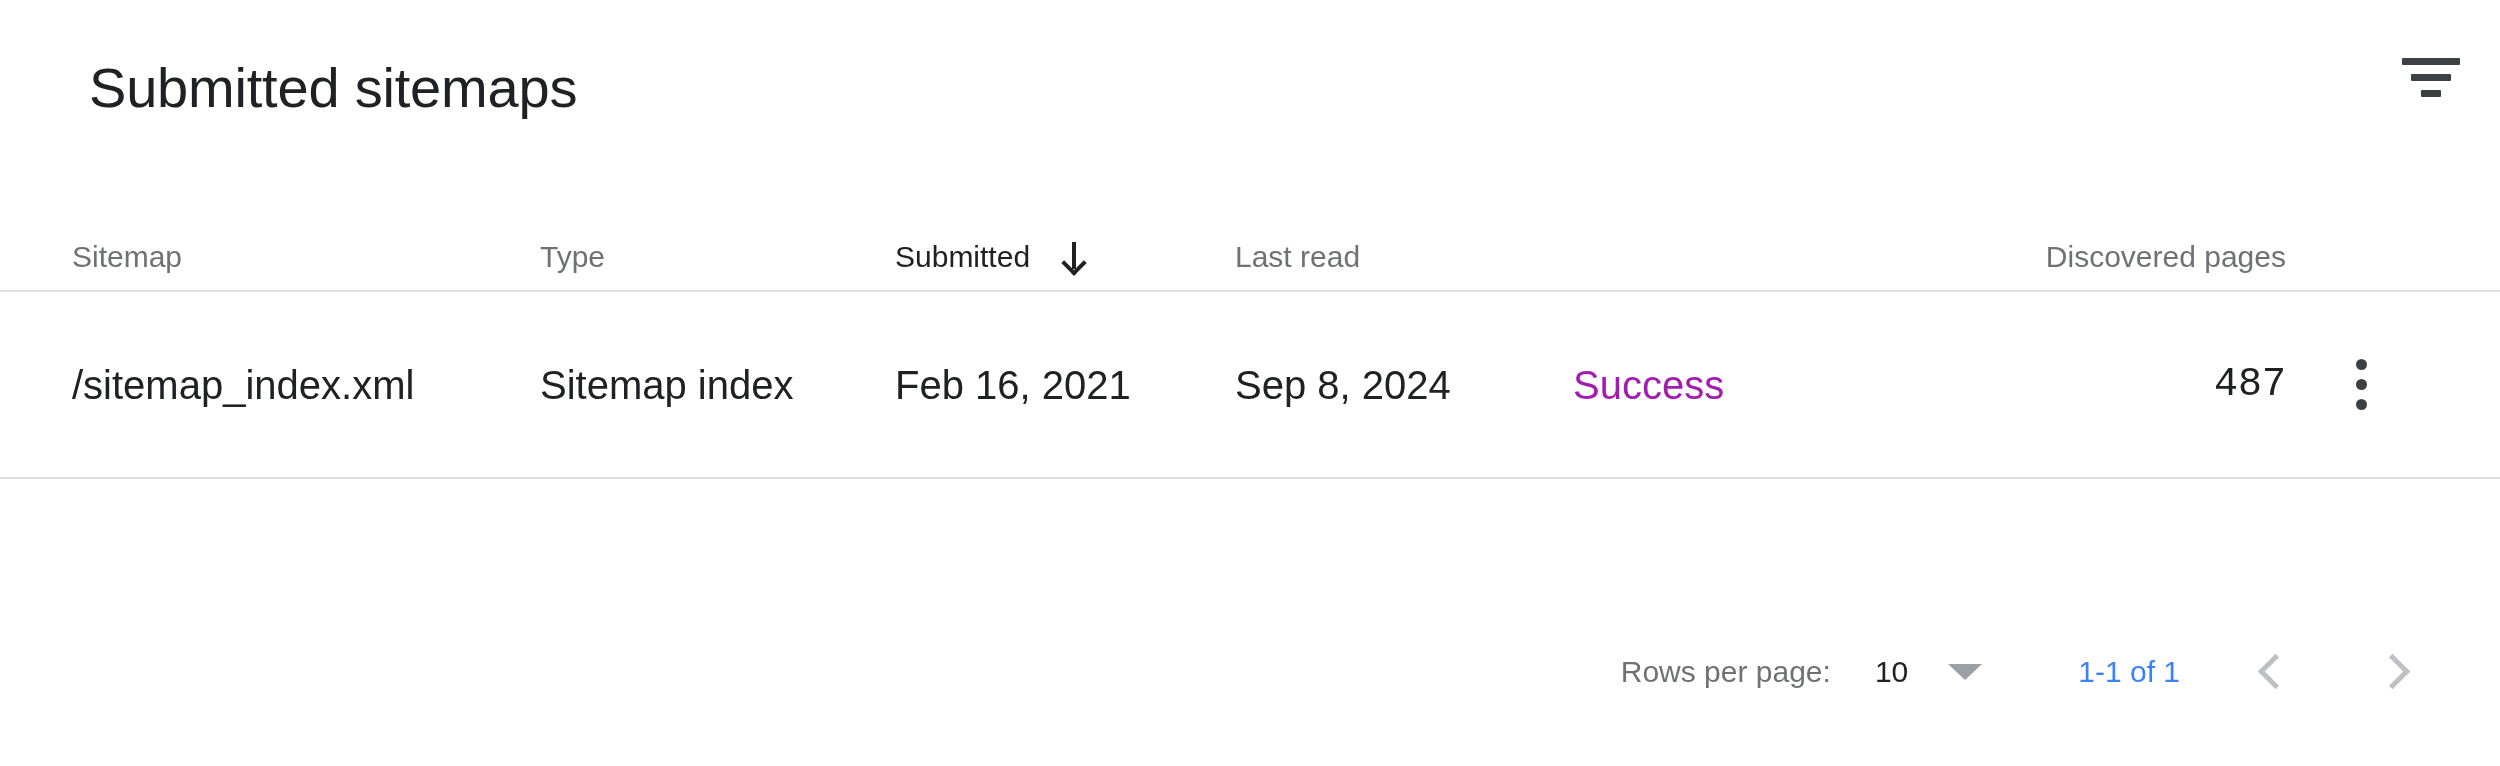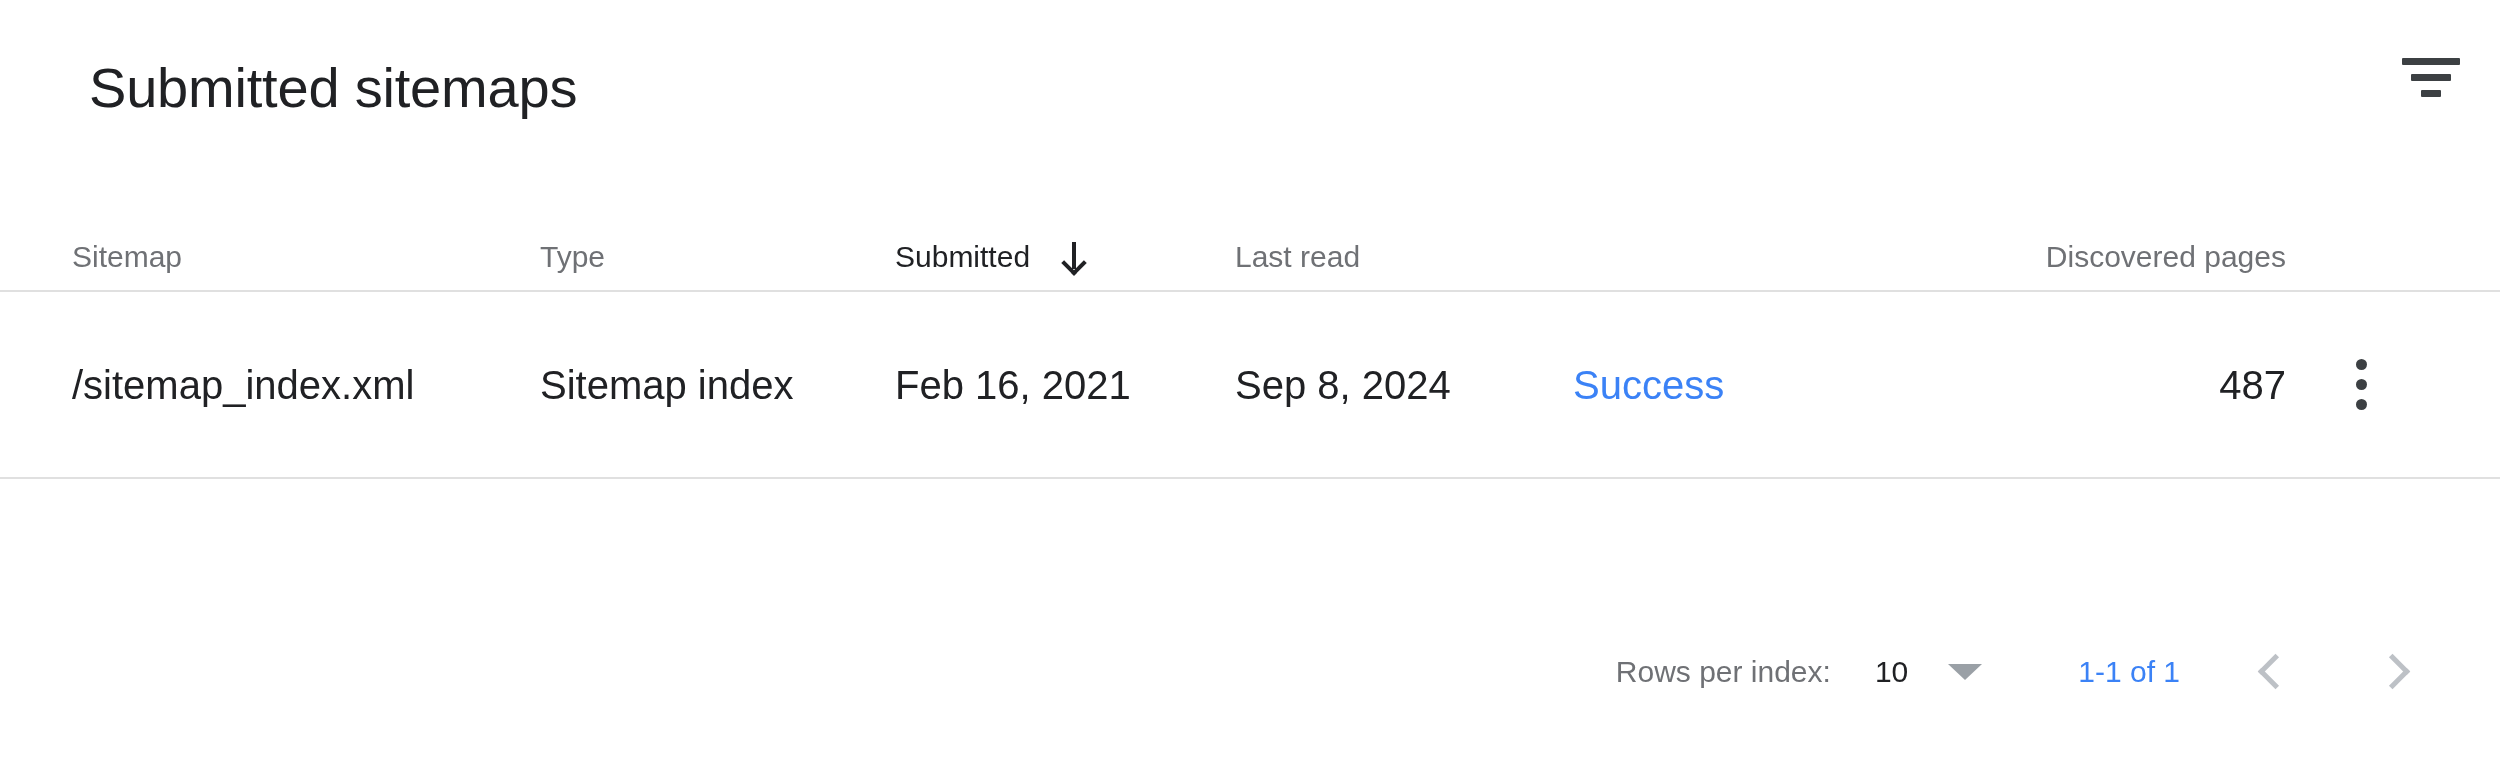--- a/index.html
+++ b/index.html
@@ -159,22 +159,22 @@
     transform: rotate(-45deg);
   }
 
   .td {
     font-size: 40px;
     font-weight: 400;
     color: #202124;
     line-height: 1;
     white-space: nowrap;
   }
-  .td.status-success { color: #3b82f6; }
-  .td.num { text-align: right; }
+  .td.status-success { color: #a21caf; }
+  .td.num { text-align: right; font-family: Liberation Mono, monospace; }
 
   .kebab-button {
     width: 74px;
     height: 74px;
     border: none;
     background: transparent;
     border-radius: 50%;
     cursor: pointer;
     display: flex;
     flex-direction: column;
@@ -329,21 +329,21 @@
           <i></i>
           <i></i>
         </button>
       </div>
     </div>
 
     <div class="divider"></div>
   </div>
 
   <div class="paginator">
-    <span class="pg-label">Rows per index:</span>
+    <span class="pg-label">Rows per page:</span>
 
     <div class="pg-select">
       <span class="pg-select-value">10</span>
       <span class="caret-down"></span>
     </div>
 
     <span class="pg-range">1-1 of 1</span>
 
     <div class="pg-nav">
       <button class="nav-button">

